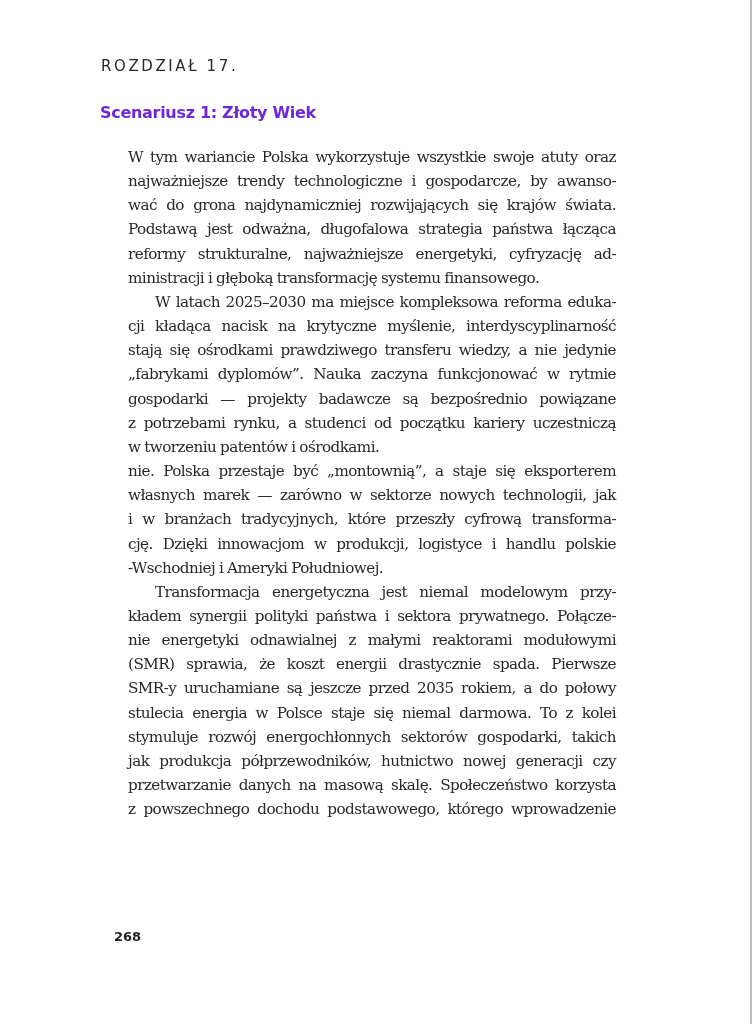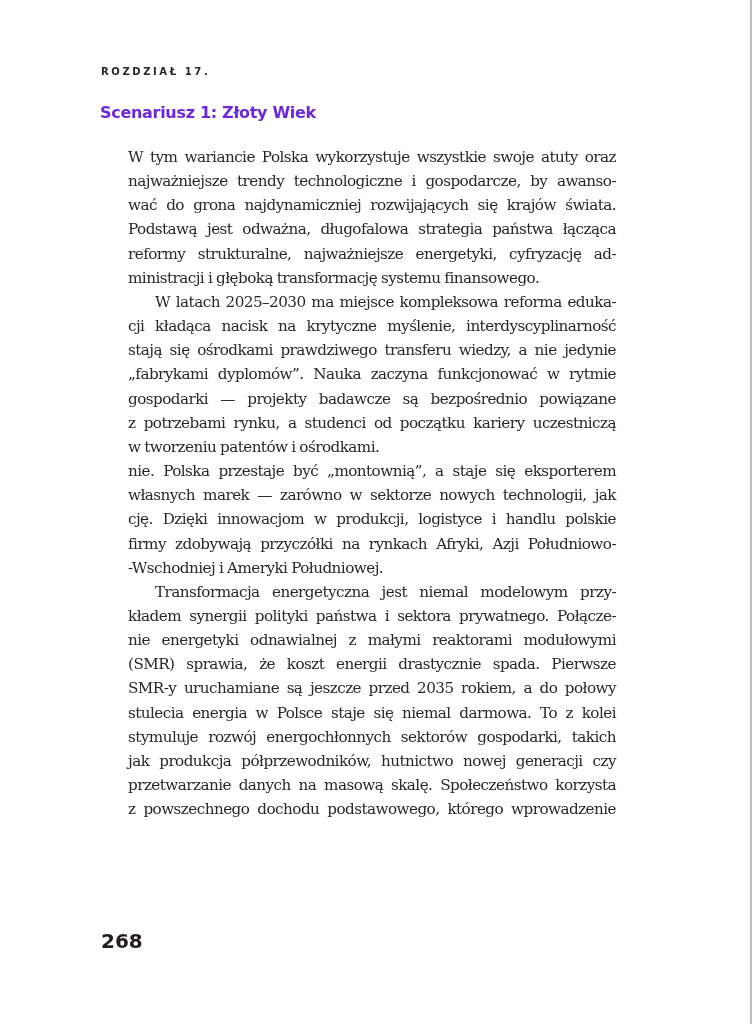--- a/index.html
+++ b/index.html
@@ -18,27 +18,26 @@
     position: absolute;
     top: 0;
     right: 1px;
     width: 2px;
     height: 1024px;
     background: #bdbdbd;
   }
   .running-head {
     position: absolute;
     left: 101px;
-    top: 66px;
+    top: 57px;
     font-family: "DejaVu Sans", sans-serif;
-    font-size: 10px;
+    font-size: 15px;
     letter-spacing: 2.6px;
     color: #2b2628;
     white-space: nowrap;
-    font-weight: bold;
   }
   .section-title {
     position: absolute;
     left: 100px;
     top: 103px;
     font-family: "DejaVu Sans", sans-serif;
     font-weight: bold;
     font-size: 16px;
     letter-spacing: -0.3px;
     color: #6d28d9;
@@ -65,25 +64,25 @@
     margin-left: 27px;
   }
   .line.last {
     text-align-last: left;
   }
   .line.indent {
     padding-left: 27px;
   }
   .folio {
     position: absolute;
-    left: 101px;
+    left: 114px;
     top: 929px;
     font-family: "DejaVu Sans", sans-serif;
     font-weight: bold;
-    font-size: 20px;
+    font-size: 13px;
     color: #231f20;
   }
 </style>
 </head>
 <body>
 
 <div class="page-edge"></div>
 
 <div class="running-head">ROZDZIAŁ 17.</div>
 
@@ -106,22 +105,22 @@
     <span class="line">stają się ośrodkami prawdziwego transferu wiedzy, a nie jedynie</span>
     <span class="line">„fabrykami dyplomów”. Nauka zaczyna funkcjonować w rytmie</span>
     <span class="line">gospodarki — projekty badawcze są bezpośrednio powiązane</span>
     <span class="line">z potrzebami rynku, a studenci od początku kariery uczestniczą</span>
     <span class="line last">w tworzeniu patentów i ośrodkami.</span>
   </div>
 
   <div>
     <span class="line">nie. Polska przestaje być „montownią”, a staje się eksporterem</span>
     <span class="line">własnych marek — zarówno w sektorze nowych technologii, jak</span>
+    <span class="line">i w branżach tradycyjnych, które przeszły cyfrową transforma-</span>
     <span class="line">cję. Dzięki innowacjom w produkcji, logistyce i handlu polskie</span>
-    <span class="line">firmy zdobywają przyczółki na rynkach Afryki, Azji Południowo-</span>
     <span class="line last">-Wschodniej i Ameryki Południowej.</span>
   </div>
 
   <div>
     <span class="line indent">Transformacja energetyczna jest niemal modelowym przy-</span>
     <span class="line">kładem synergii polityki państwa i sektora prywatnego. Połącze-</span>
     <span class="line">nie energetyki odnawialnej z małymi reaktorami modułowymi</span>
     <span class="line">(SMR) sprawia, że koszt energii drastycznie spada. Pierwsze</span>
     <span class="line">SMR-y uruchamiane są jeszcze przed 2035 rokiem, a do połowy</span>
     <span class="line">stulecia energia w Polsce staje się niemal darmowa. To z kolei</span>

